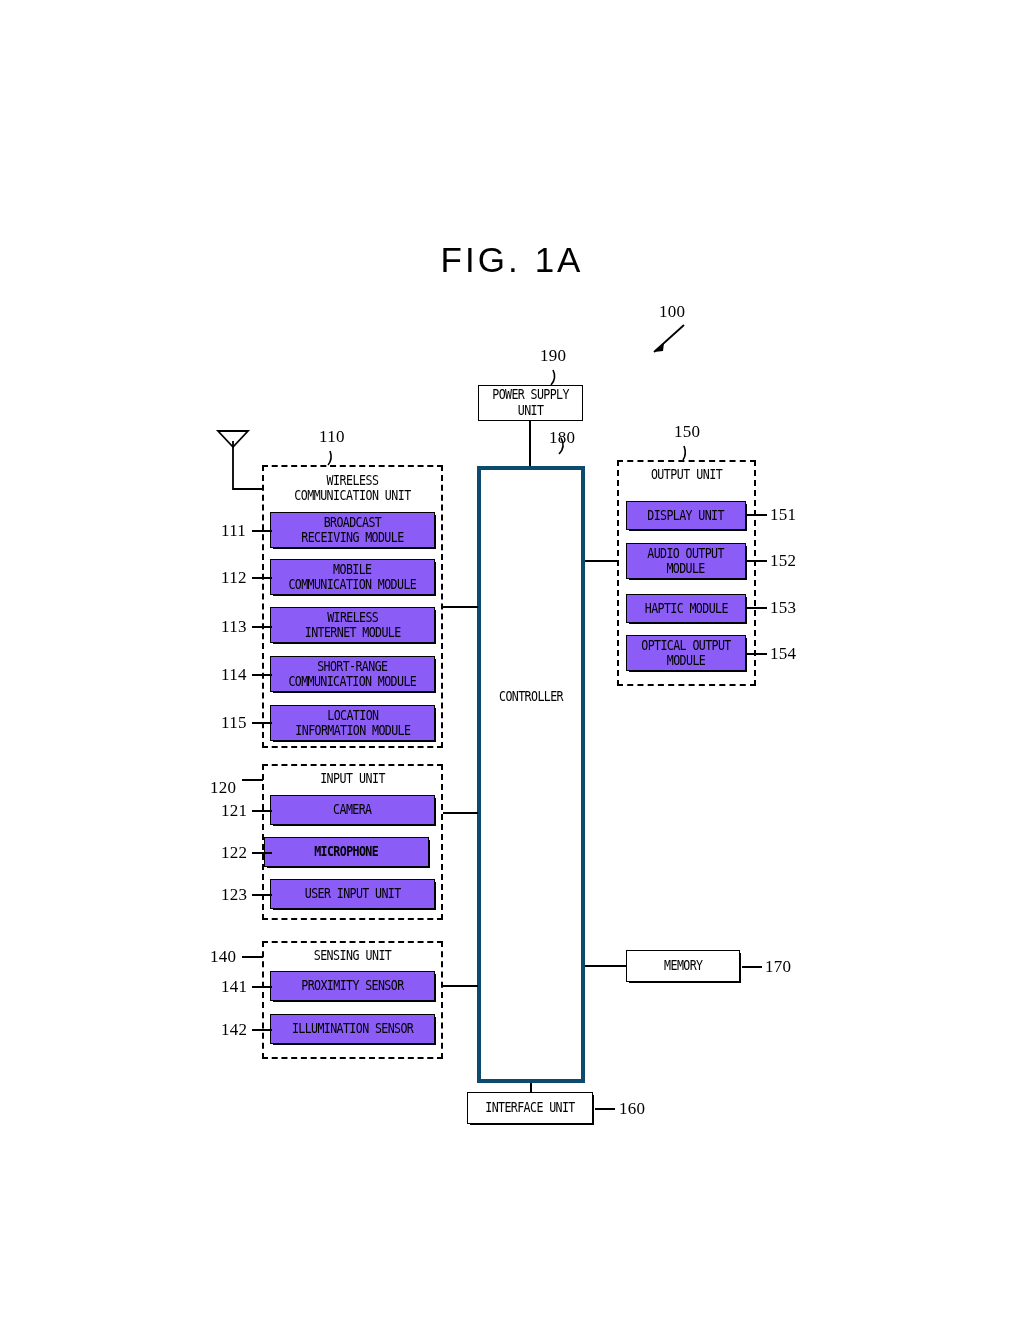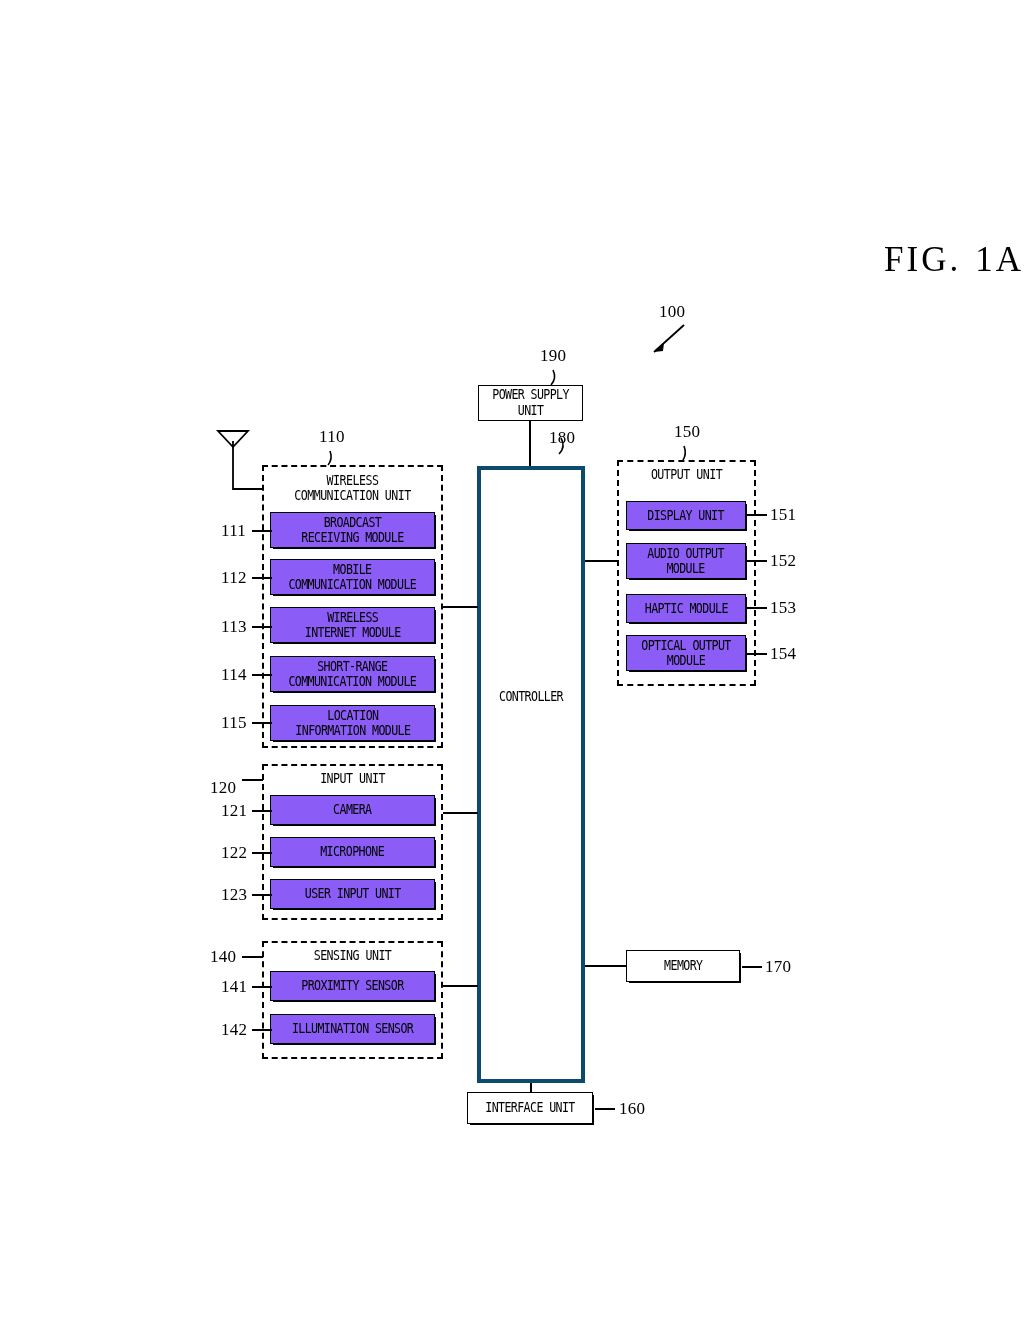--- a/index.html
+++ b/index.html
@@ -28,24 +28,24 @@
   }
   .hdr span { display: inline-block; vertical-align: baseline; }
   .hdr .h-pub   { margin-right: 34px; }
   .hdr .h-date  { margin-right: 7px; }
   .hdr .h-sheet { margin-right: 40px; }
 
   
   .figtitle {
     position: absolute;
     top: 240px; left: 0; width: 1024px;
-    text-align: right;
+    text-align: center;
     font-size: 35px;
     letter-spacing: 3px;
-    font-family: Liberation Serif, serif;
+    font-family: Liberation Sans, sans-serif;
   }
   .figtitle .gap { display:inline-block; width: 14px; }
 
   
   .lbl {
     position: absolute;
     font-family: "Liberation Serif", "DejaVu Serif", serif;
     font-size: 17px;
     white-space: nowrap;
     letter-spacing: 0.3px;
@@ -257,21 +257,21 @@
     </div>
   </div>
   <div class="lbl" style="left:210px; top:770px;margin-top:8px;">120</div>
   <div class="hline" style="left:242px; top:779px; width:21px;"></div>
 
   <div class="mbox" style="left:270px; top:795px; width:165px; height:30px;">
     <div class="txt">
         <div>CAMERA</div>
       </div>
   </div>
-  <div class="mbox" style="left:270px; top:837px; width:165px; height:30px;">
+  <div class="mbox" style="left:264px; top:837px; width:165px; height:30px;font-weight:bold;">
     <div class="txt">
         <div>MICROPHONE</div>
       </div>
   </div>
   <div class="mbox" style="left:270px; top:879px; width:165px; height:30px;">
     <div class="txt">
         <div>USER INPUT UNIT</div>
       </div>
   </div>
   <div class="lbl" style="left:221px; top:801px;">121</div>

